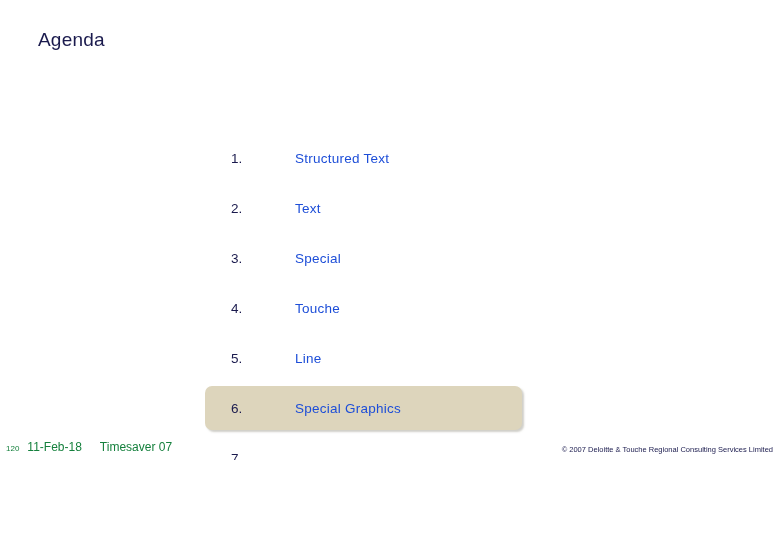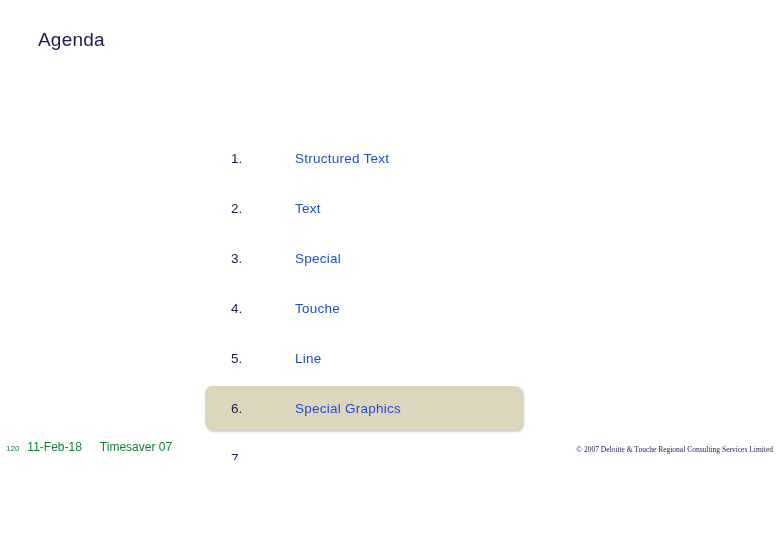--- a/index.html
+++ b/index.html
@@ -103,21 +103,20 @@
   .footer-deck {
     font-size: 12px;
   }
   .footer-right {
     position: absolute;
     right: 7px;
     bottom: 6px;
     font-size: 7.5px;
     color: #1a1a4d;
     white-space: nowrap;
-    font-family: Liberation Serif, serif;
   }
 </style>
 </head>
 <body>
 
 <div class="slide">
 
   <div class="slide-title">Agenda</div>
 
   <div class="agenda-list">

